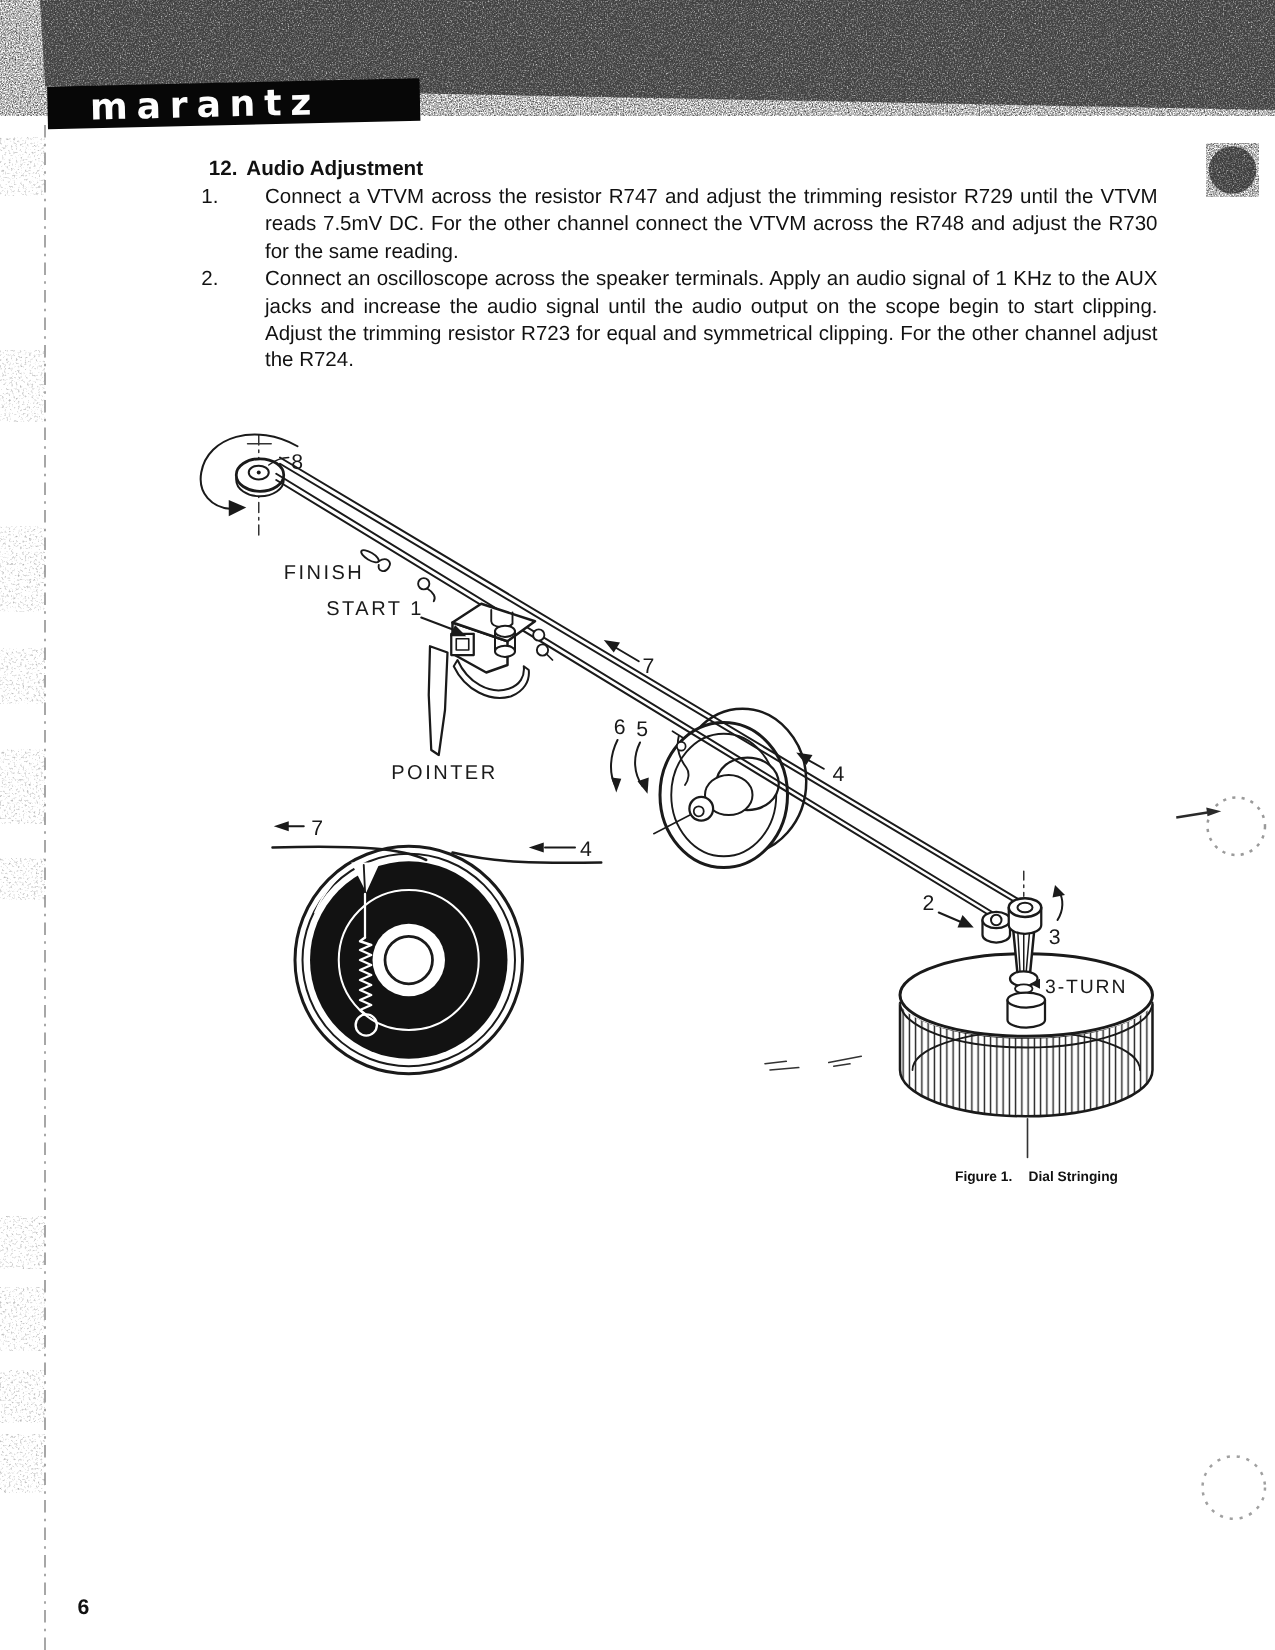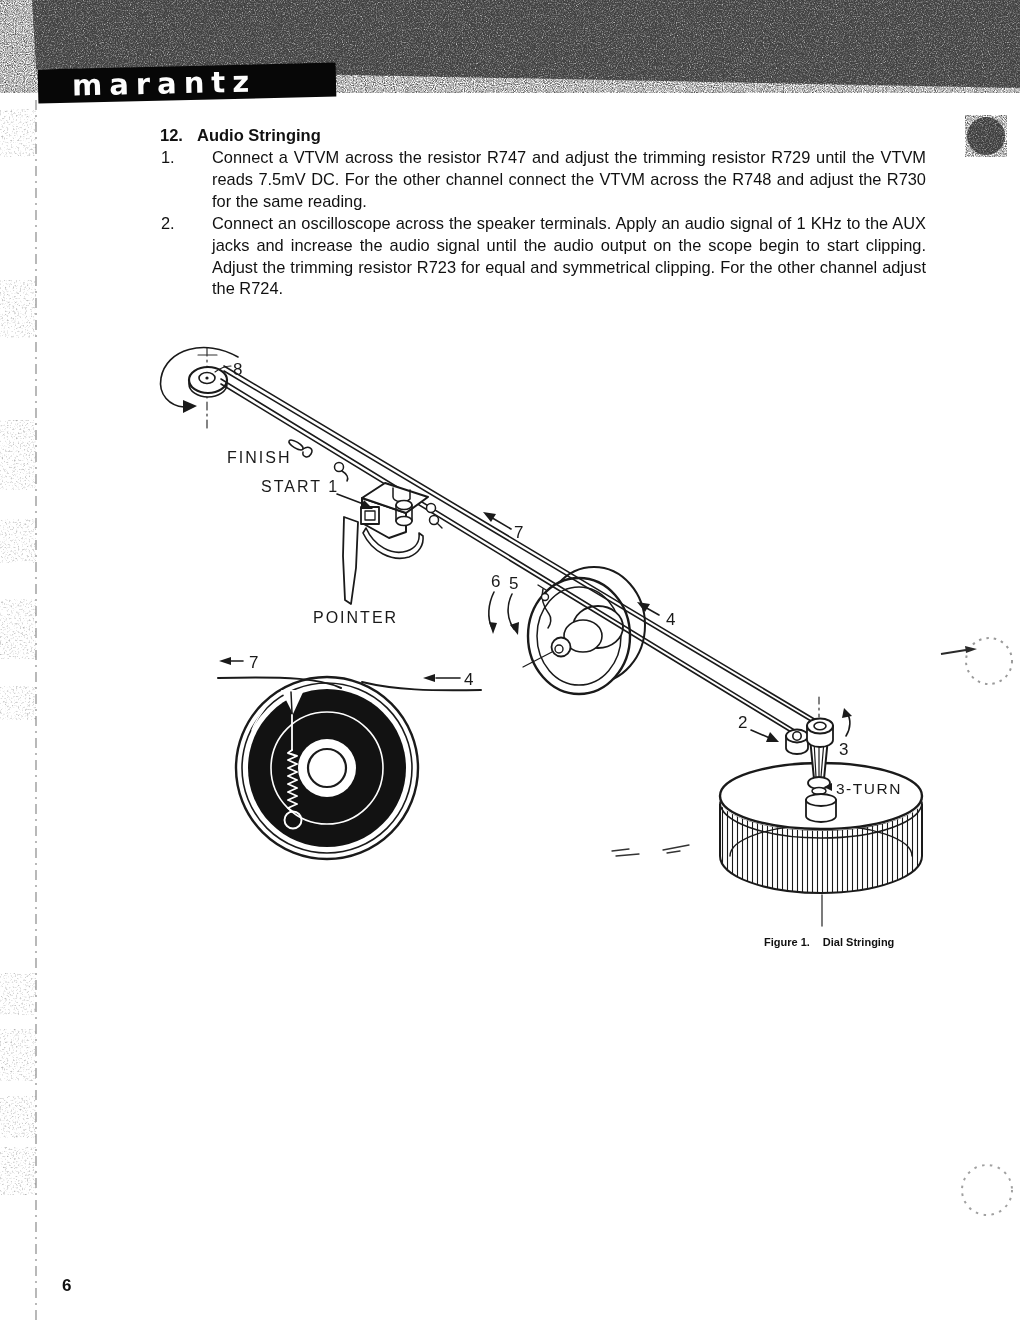--- a/index.html
+++ b/index.html
@@ -5,21 +5,21 @@
   html,body{margin:0;padding:0;background:#e8e8e8;}
   .page{position:relative;width:1020px;height:1320px;background:#ffffff;overflow:hidden;
         font-family:"Liberation Sans", sans-serif;color:#111;}
   .layer-svg{position:absolute;left:0;top:0;z-index:1;}
   .txt{position:absolute;z-index:2;}
   .brand-box{position:absolute;left:38px;top:66px;width:298px;height:34px;background:#070707;
              transform:rotate(-1.3deg);z-index:3;display:flex;align-items:center;}
   .brand-box span{color:#fdfdfd;font-weight:700;font-size:29px;letter-spacing:7px;
                   padding-left:34px;line-height:30px;font-family:"DejaVu Sans", sans-serif;}
   .heading{left:160px;top:126px;font-size:16.5px;font-weight:700;white-space:nowrap;}
-  .heading .hnum{display:inline-block;width:37px;}
+  .heading .hnum{display:inline-block;width:37px;text-align:center;}
   .items{left:161px;top:147px;width:765px;}
   .item{display:flex;font-size:16.4px;line-height:21.9px;}
   .inum{width:23px;flex:0 0 23px;}
   .itext{width:740px;text-align:justify;text-align-last:left;margin-left:28px;}
   .caption{left:764px;top:936px;font-size:11px;font-weight:700;white-space:nowrap;}
   .caption .cap-title{margin-left:13px;}
   .pagenum{left:62px;top:1276px;font-size:17px;font-weight:700;}
   
   .dlabel{font-family:"Liberation Sans",sans-serif;font-size:16px;letter-spacing:2px;fill:#1a1a1a;}
   .dnum{font-family:"Liberation Sans",sans-serif;font-size:17px;fill:#1a1a1a;letter-spacing:0;}
@@ -231,21 +231,21 @@
         <line x1="667" y1="853" x2="680" y2="851"></line>
       </g>
     </g>
   </svg>
 
   <div class="brand-box">
     <span>marantz</span>
   </div>
 
   <div class="txt heading">
-    <span class="hnum">12.</span><span>Audio Stringing</span>
+    <span class="hnum">12.</span><span>Audio Adjustment</span>
   </div>
 
   <div class="txt items">
     <div class="item">
       <span class="inum">1.</span>
       <span class="itext">Connect a VTVM across the resistor R747 and adjust the trimming resistor R729 until the VTVM reads 7.5mV DC. For the other channel connect the VTVM across the R748 and adjust the R730 for the same reading.</span>
     </div>
     <div class="item">
       <span class="inum">2.</span>
       <span class="itext">Connect an oscilloscope across the speaker terminals. Apply an audio signal of 1 KHz to the AUX jacks and increase the audio signal until the audio output on the scope begin to start clipping. Adjust the trimming resistor R723 for equal and symmetrical clipping. For the other channel adjust the R724.</span>

